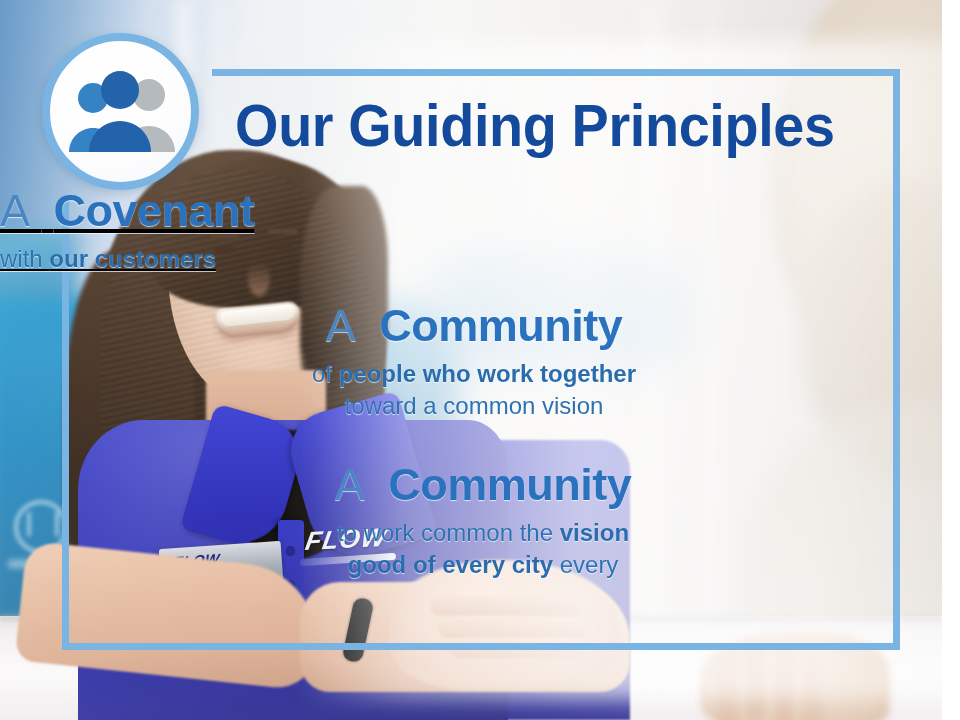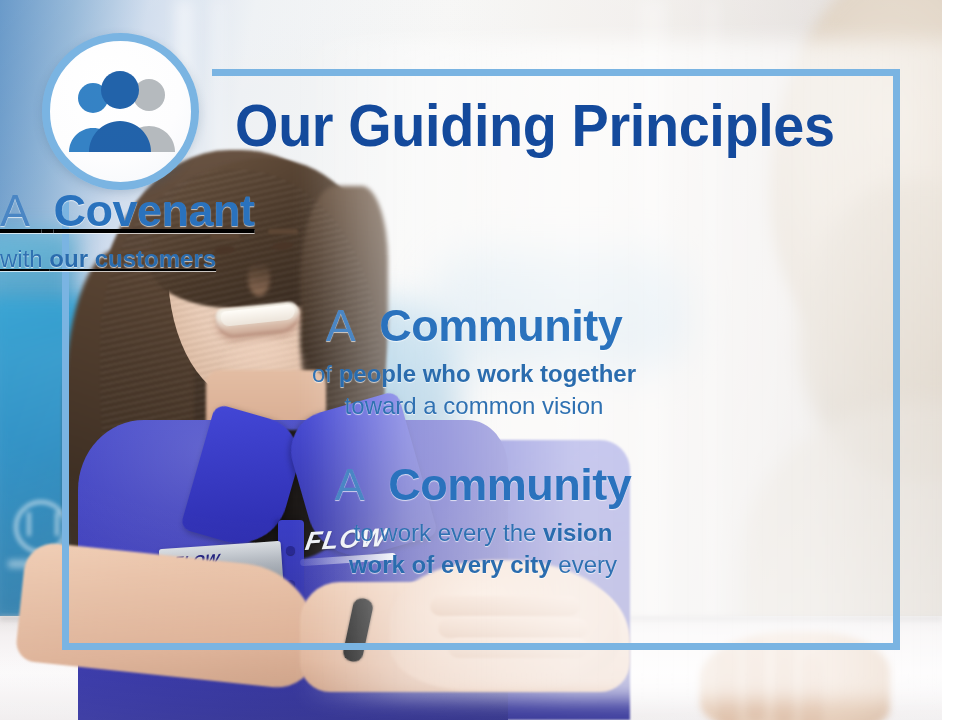--- a/index.html
+++ b/index.html
@@ -450,16 +450,16 @@
       <span class="p-word">Community</span>
     </div>
     <div class="p-sub"><span>of </span><b>people who work together</b><br><span>toward a common vision</span></div>
   </div>
 
   <div class="principle" id="p3">
     <div class="p-head">
       <span class="p-a">A&nbsp;</span>
       <span class="p-word">Community</span>
     </div>
-    <div class="p-sub"><span>to work every the </span><b>vision</b><br><b>work of every city</b><span> every</span><br></div>
+    <div class="p-sub"><span>to work common the </span><b>vision</b><br><b>good of every city</b><span> every</span><br></div>
   </div>
 
 </div>
 
 </body></html>

